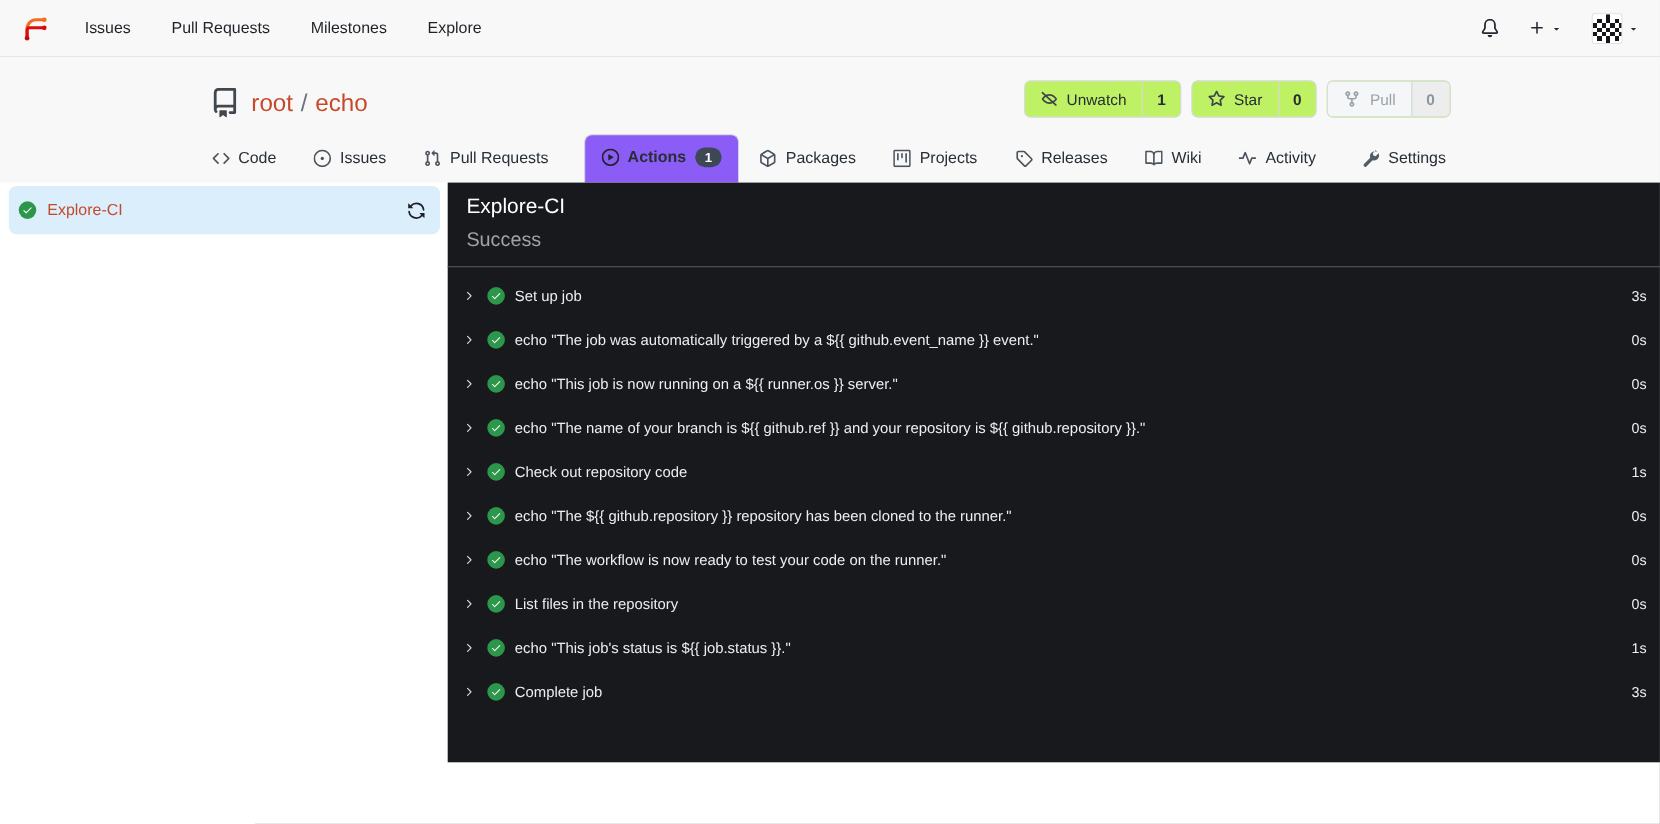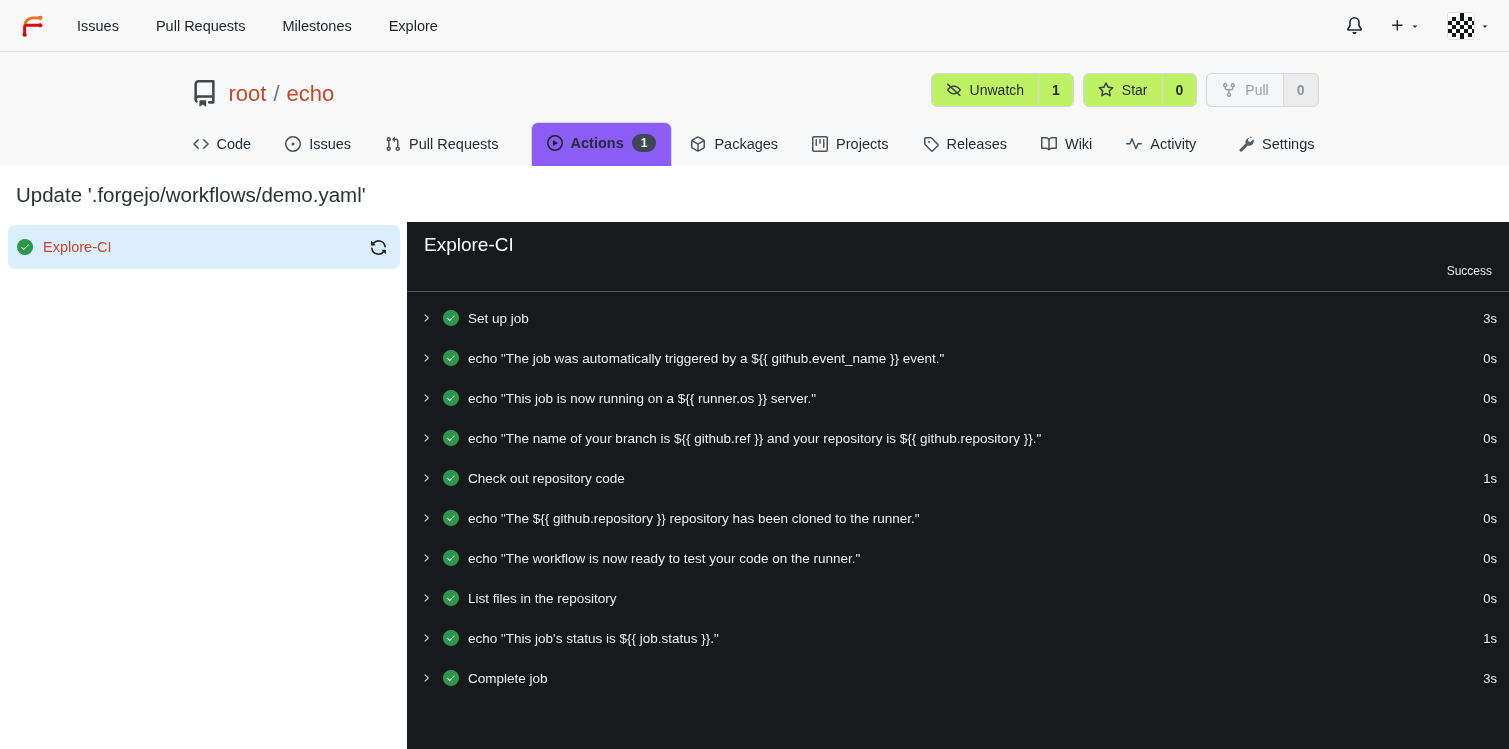--- a/index.html
+++ b/index.html
@@ -71,21 +71,21 @@
   .job-label{flex:1;}
   .rerun-btn{background:none;border:none;padding:0;cursor:pointer;color:#1f2328;display:flex;}
 
   .check-badge{width:16px;height:16px;border-radius:50%;background:var(--green);
     display:flex;align-items:center;justify-content:center;flex:none;}
   .check-badge svg{color:#fff;}
 
   .run-detail{flex:1;min-width:0;background:var(--panel-bg);display:flex;flex-direction:column;}
   .detail-header{padding:12px 17px 13px;border-bottom:1px solid var(--panel-divider);}
   .detail-title{font-size:19px;color:#fff;font-weight:500;}
-  .detail-status{font-size:12px;color:#e5e5e5;margin-top:8px;text-align:right;}
+  .detail-status{font-size:18px;color:#a3a3a3;margin-top:8px;}
   .steps-list{padding-top:6px;}
   .step-row{height:40px;display:flex;align-items:center;padding:0 12px 0 13px;
     color:#eceef0;font-size:13.5px;cursor:pointer;}
   .step-chevron{color:#d0d4d9;margin-right:11px;flex:none;}
   .step-row .check-badge{margin-right:9px;}
   .step-name{white-space:nowrap;overflow:hidden;text-overflow:ellipsis;}
   .step-duration{margin-left:auto;font-size:13px;color:#eceef0;padding-left:12px;flex:none;}
 </style>
 </head>
 <body>
@@ -274,21 +274,20 @@
         <svg width="16" height="16" viewBox="0 0 16 16" fill="currentColor">
             <path d="M13.94 2.06a4.5 4.5 0 0 0-6.28 5.37L2 13.09a1.55 1.55 0 0 0 2.19 2.19l5.66-5.66a4.5 4.5 0 0 0 5.37-6.28l-2.6 2.6-2.12-.53-.53-2.12 2.6-2.6-.63-.73Z" fill-rule="evenodd" opacity="0.95"></path>
           </svg>
         <span>Settings</span>
       </span>
     </div>
   </div>
 </header>
 
 <main>
-  <h2 class="page-title" style="font-weight:400;">Update '.forgejo/workflows/demo.yaml'</h2>
 
   <div class="run-view">
     <aside class="run-sidebar">
       <div class="job-item">
         <span class="check-badge">
           <svg width="10" height="10" viewBox="0 0 16 16" fill="currentColor">
               <path d="M13.78 4.22a.75.75 0 0 1 0 1.06l-7.25 7.25a.75.75 0 0 1-1.06 0L2.22 9.28a.751.751 0 0 1 .018-1.042.751.751 0 0 1 1.042-.018L6 10.94l6.72-6.72a.75.75 0 0 1 1.06 0Z"></path>
             </svg>
         </span>
         <span class="job-label">Explore-CI</span>

